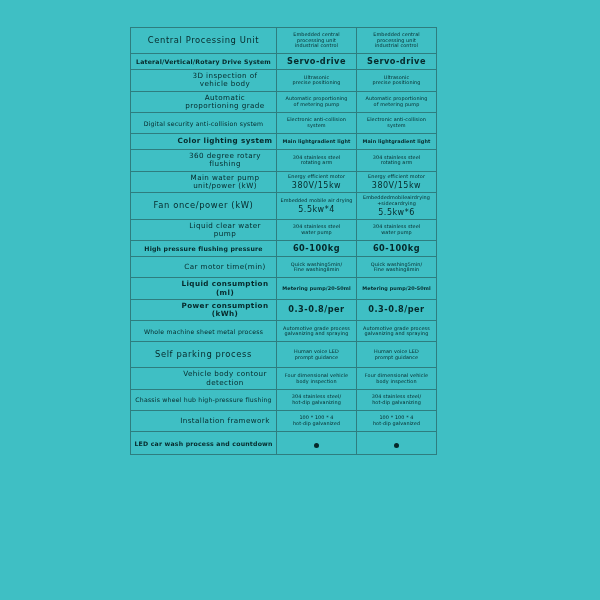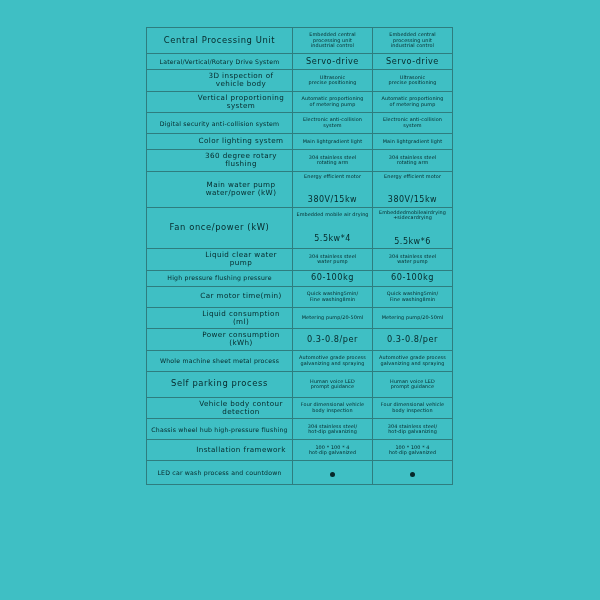--- a/index.html
+++ b/index.html
@@ -15,21 +15,21 @@
   }
   #page {
     position: relative;
     width: 600px;
     height: 600px;
     background: #3fbfc4;
     box-sizing: border-box;
   }
   #spec-table {
     position: absolute;
-    left: 146px;
+    left: 130px;
     top: 27px;
     width: 306px;
     border-collapse: collapse;
     table-layout: fixed;
     border-radius: 6px;
   }
   #spec-table td {
     border: 1px solid #2e7d7f;
     vertical-align: middle;
     text-align: center;
@@ -57,40 +57,40 @@
   }
   .val {
     font-size: 4.9px;
     letter-spacing: 0.1px;
     color: #06282a;
   }
   .val .big {
     display: block;
     font-size: 8px;
     letter-spacing: 0.5px;
-    margin-top: 16px;
+    margin-top: 1px;
   }
   .val.only-big {
     font-size: 8.2px;
     letter-spacing: 0.5px;
   }
   .val .sub {
     display: block;
     font-size: 4.9px;
   }
   .dot {
     display: inline-block;
     width: 5px;
     height: 5px;
     border-radius: 50%;
     background: #06282a;
   }
   .tall { height: 26px; }
   .med  { height: 21px; }
-  .sm   { height: 16px; }
+  .sm   { height: 16px; font-weight: bold; }
 </style>
 </head>
 <body>
 
 <div id="page">
   <table id="spec-table">
     <colgroup>
       <col class="c-label">
       <col class="c-val">
       <col class="c-val">
@@ -138,21 +138,21 @@
           </td>
           <td>
             <div class="val">
               <span class="sub">Ultrasonic</span>
               <span class="sub">precise positioning</span>
             </div>
           </td>
         </tr>
         <tr class="med">
           <td>
-            <div class="lbl mid">Vertical proportioning system</div>
+            <div class="lbl mid">Automatic proportioning grade</div>
           </td>
           <td>
             <div class="val">
               <span class="sub">Automatic proportioning</span>
               <span class="sub">of metering pump</span>
             </div>
           </td>
           <td>
             <div class="val">
               <span class="sub">Automatic proportioning</span>
@@ -204,21 +204,21 @@
           </td>
           <td>
             <div class="val">
               <span class="sub">304 stainless steel</span>
               <span class="sub">rotating arm</span>
             </div>
           </td>
         </tr>
         <tr class="med">
           <td>
-            <div class="lbl mid">Main water pump water/power (kW)</div>
+            <div class="lbl mid">Main water pump unit/power (kW)</div>
           </td>
           <td>
             <div class="val">
               <span class="sub">Energy efficient motor</span>
               <span class="big">380V/15kw</span>
             </div>
           </td>
           <td>
             <div class="val">
               <span class="sub">Energy efficient motor</span>

